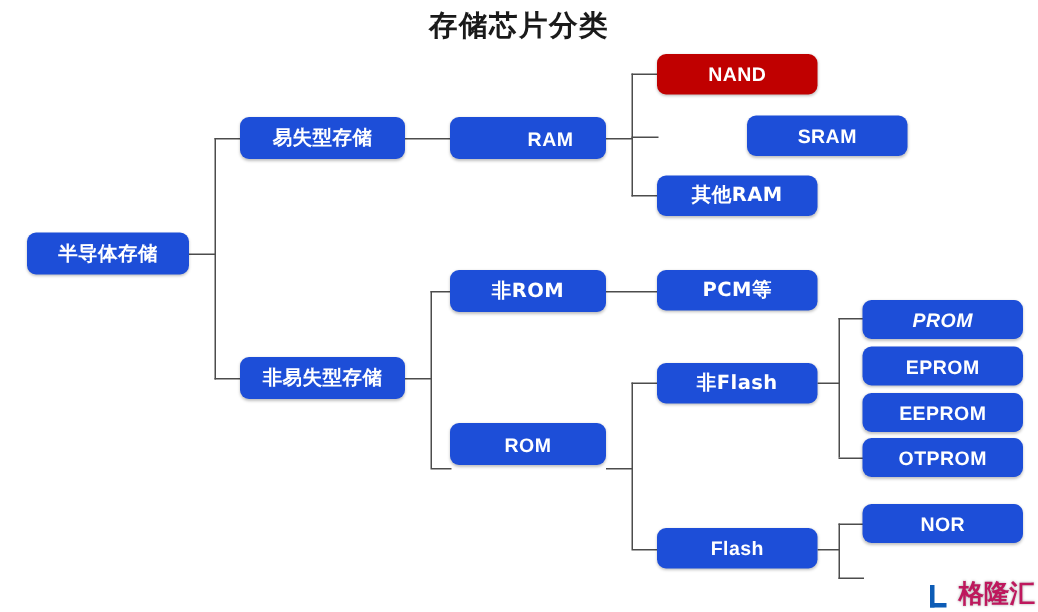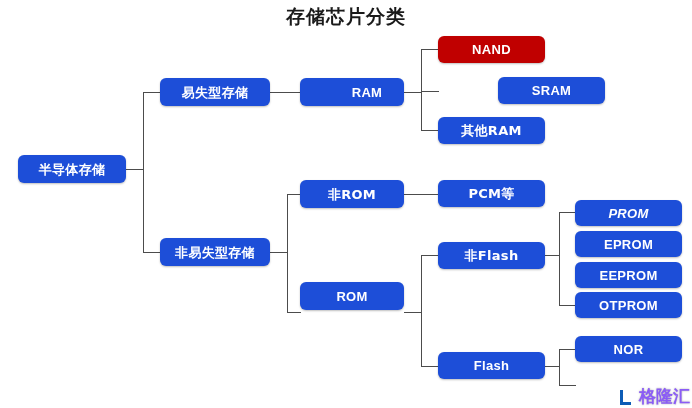--- a/index.html
+++ b/index.html
@@ -79,21 +79,21 @@
     top: 4px;
     width: 8px;
     height: 12px;
     border-left: 3px solid #0d5cb6;
     border-bottom: 3px solid #0d5cb6;
   }
   #watermark .wm-text {
     font-family: "DejaVu Sans", "Liberation Sans", sans-serif;
     font-size: 17px;
     font-weight: bold;
-    color: #8b5cf6;
+    color: #be185d;
     text-shadow: 0 0 2px rgba(0,0,0,0.35);
     line-height: 1;
   }
 </style>
 </head>
 <body>
 
 <div id="root">
 
   <div id="diagram-title">存储芯片分类</div>

